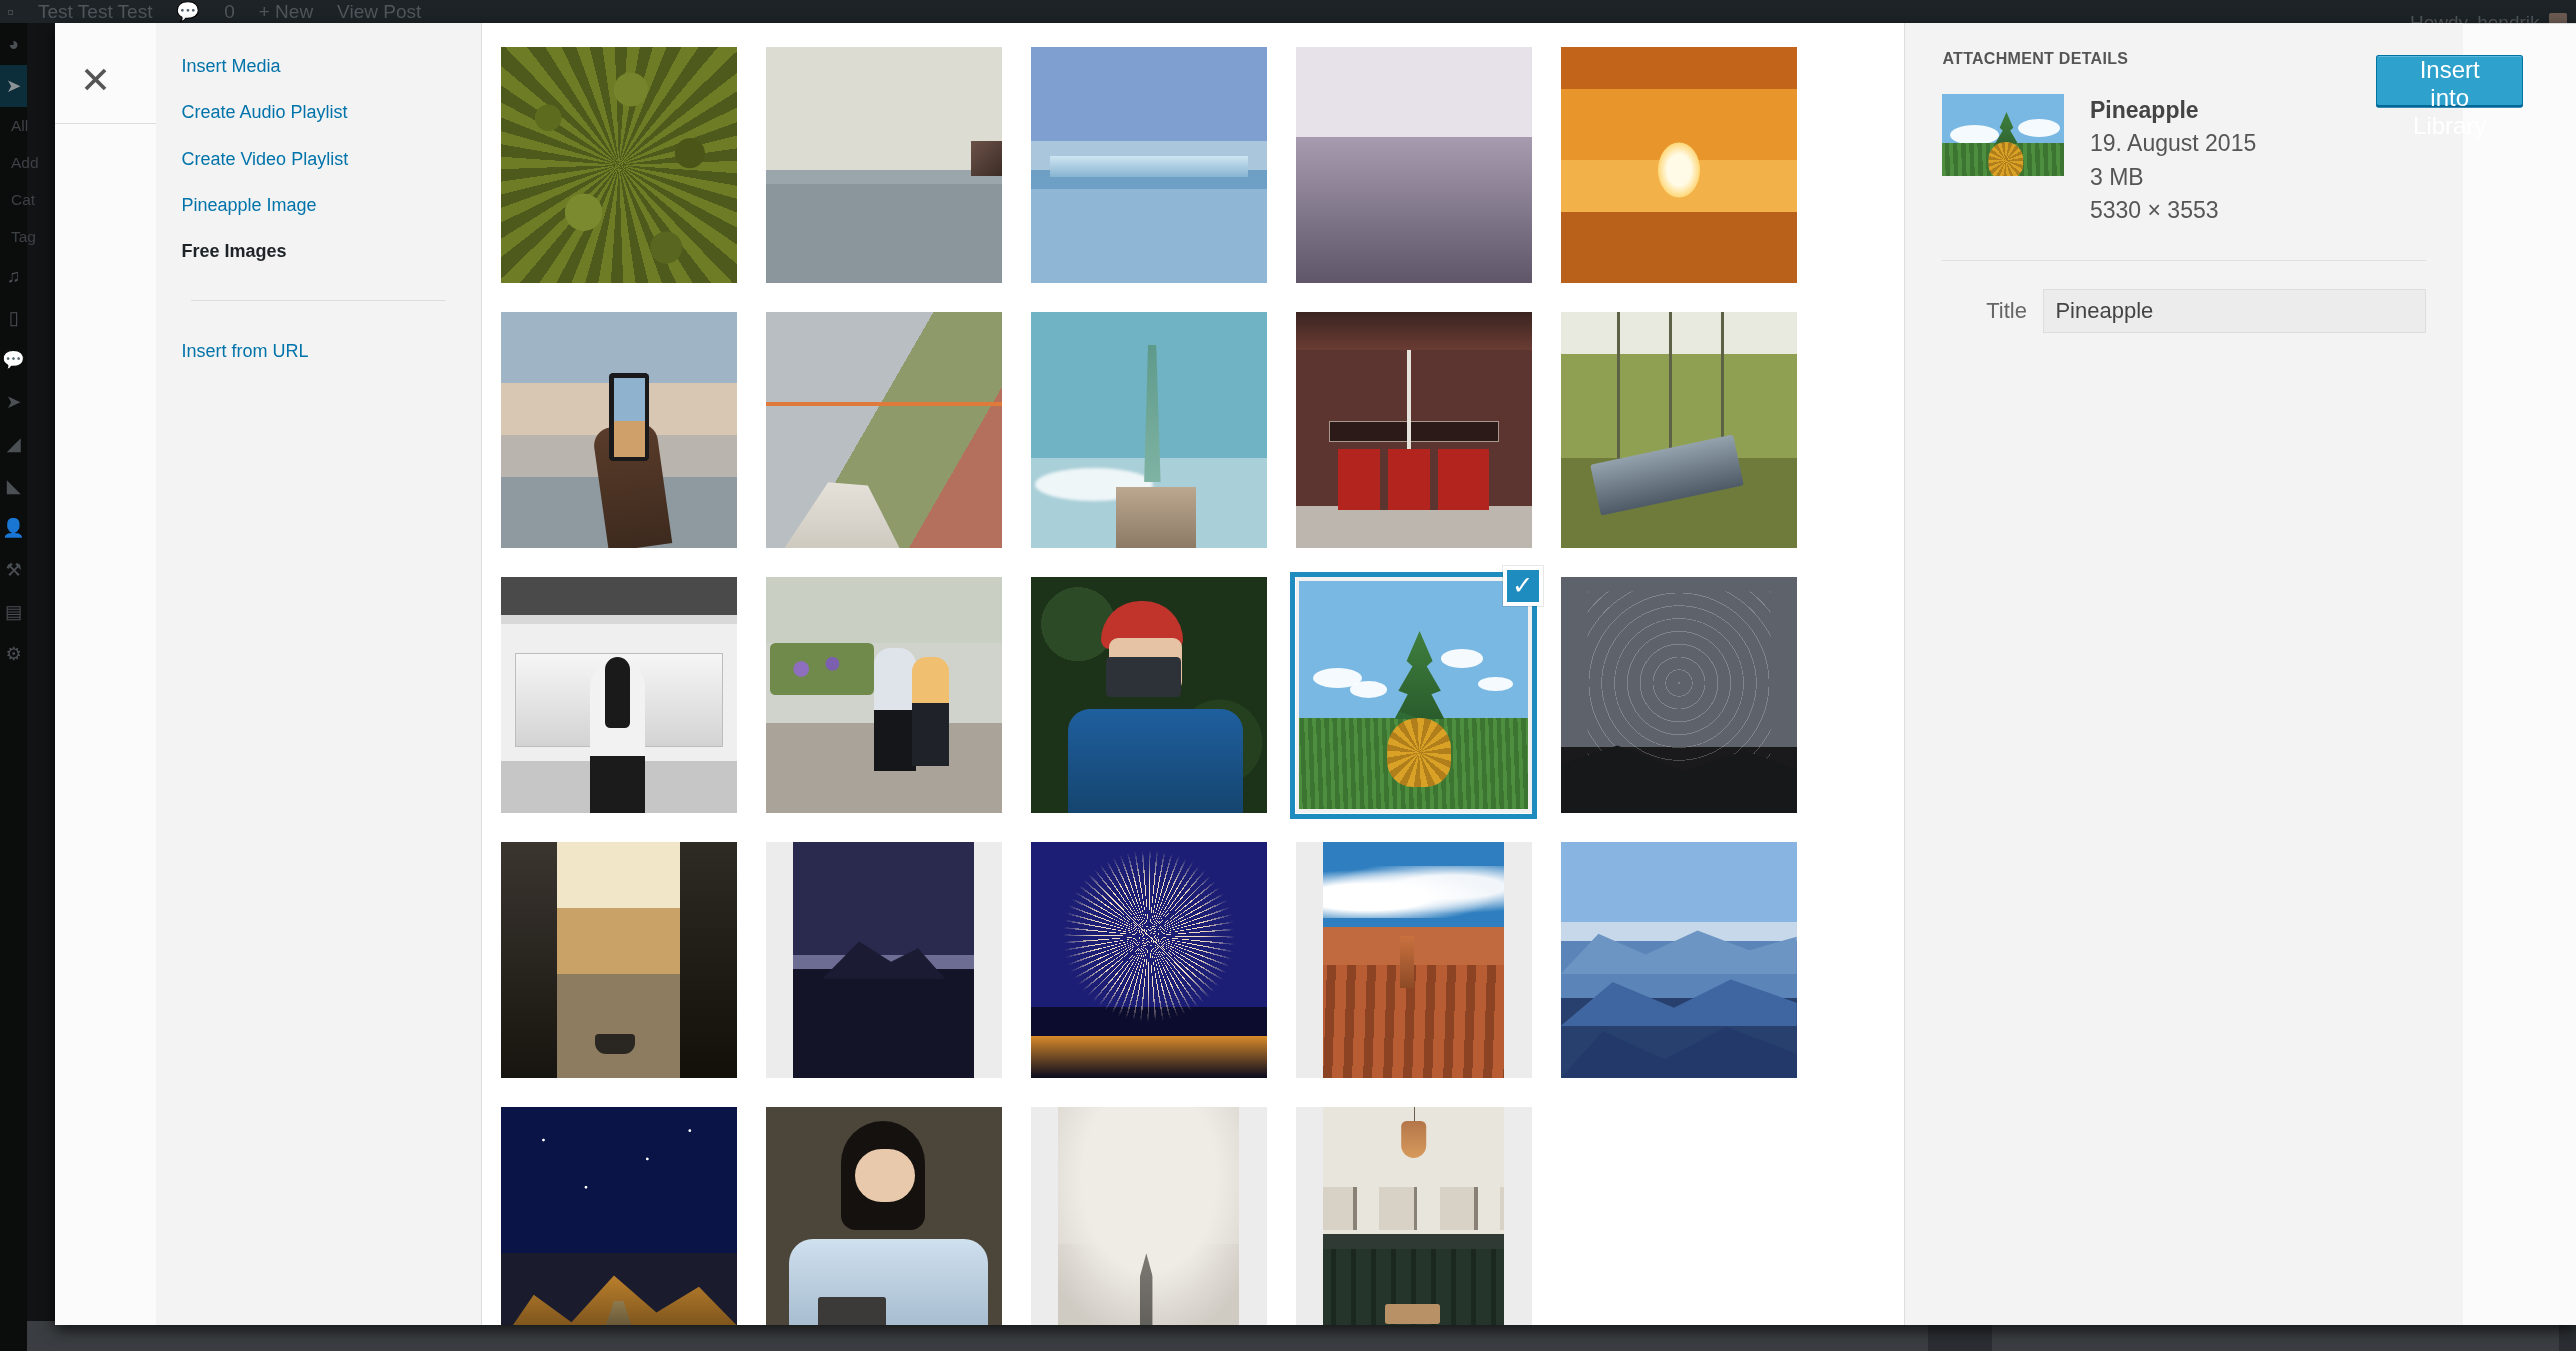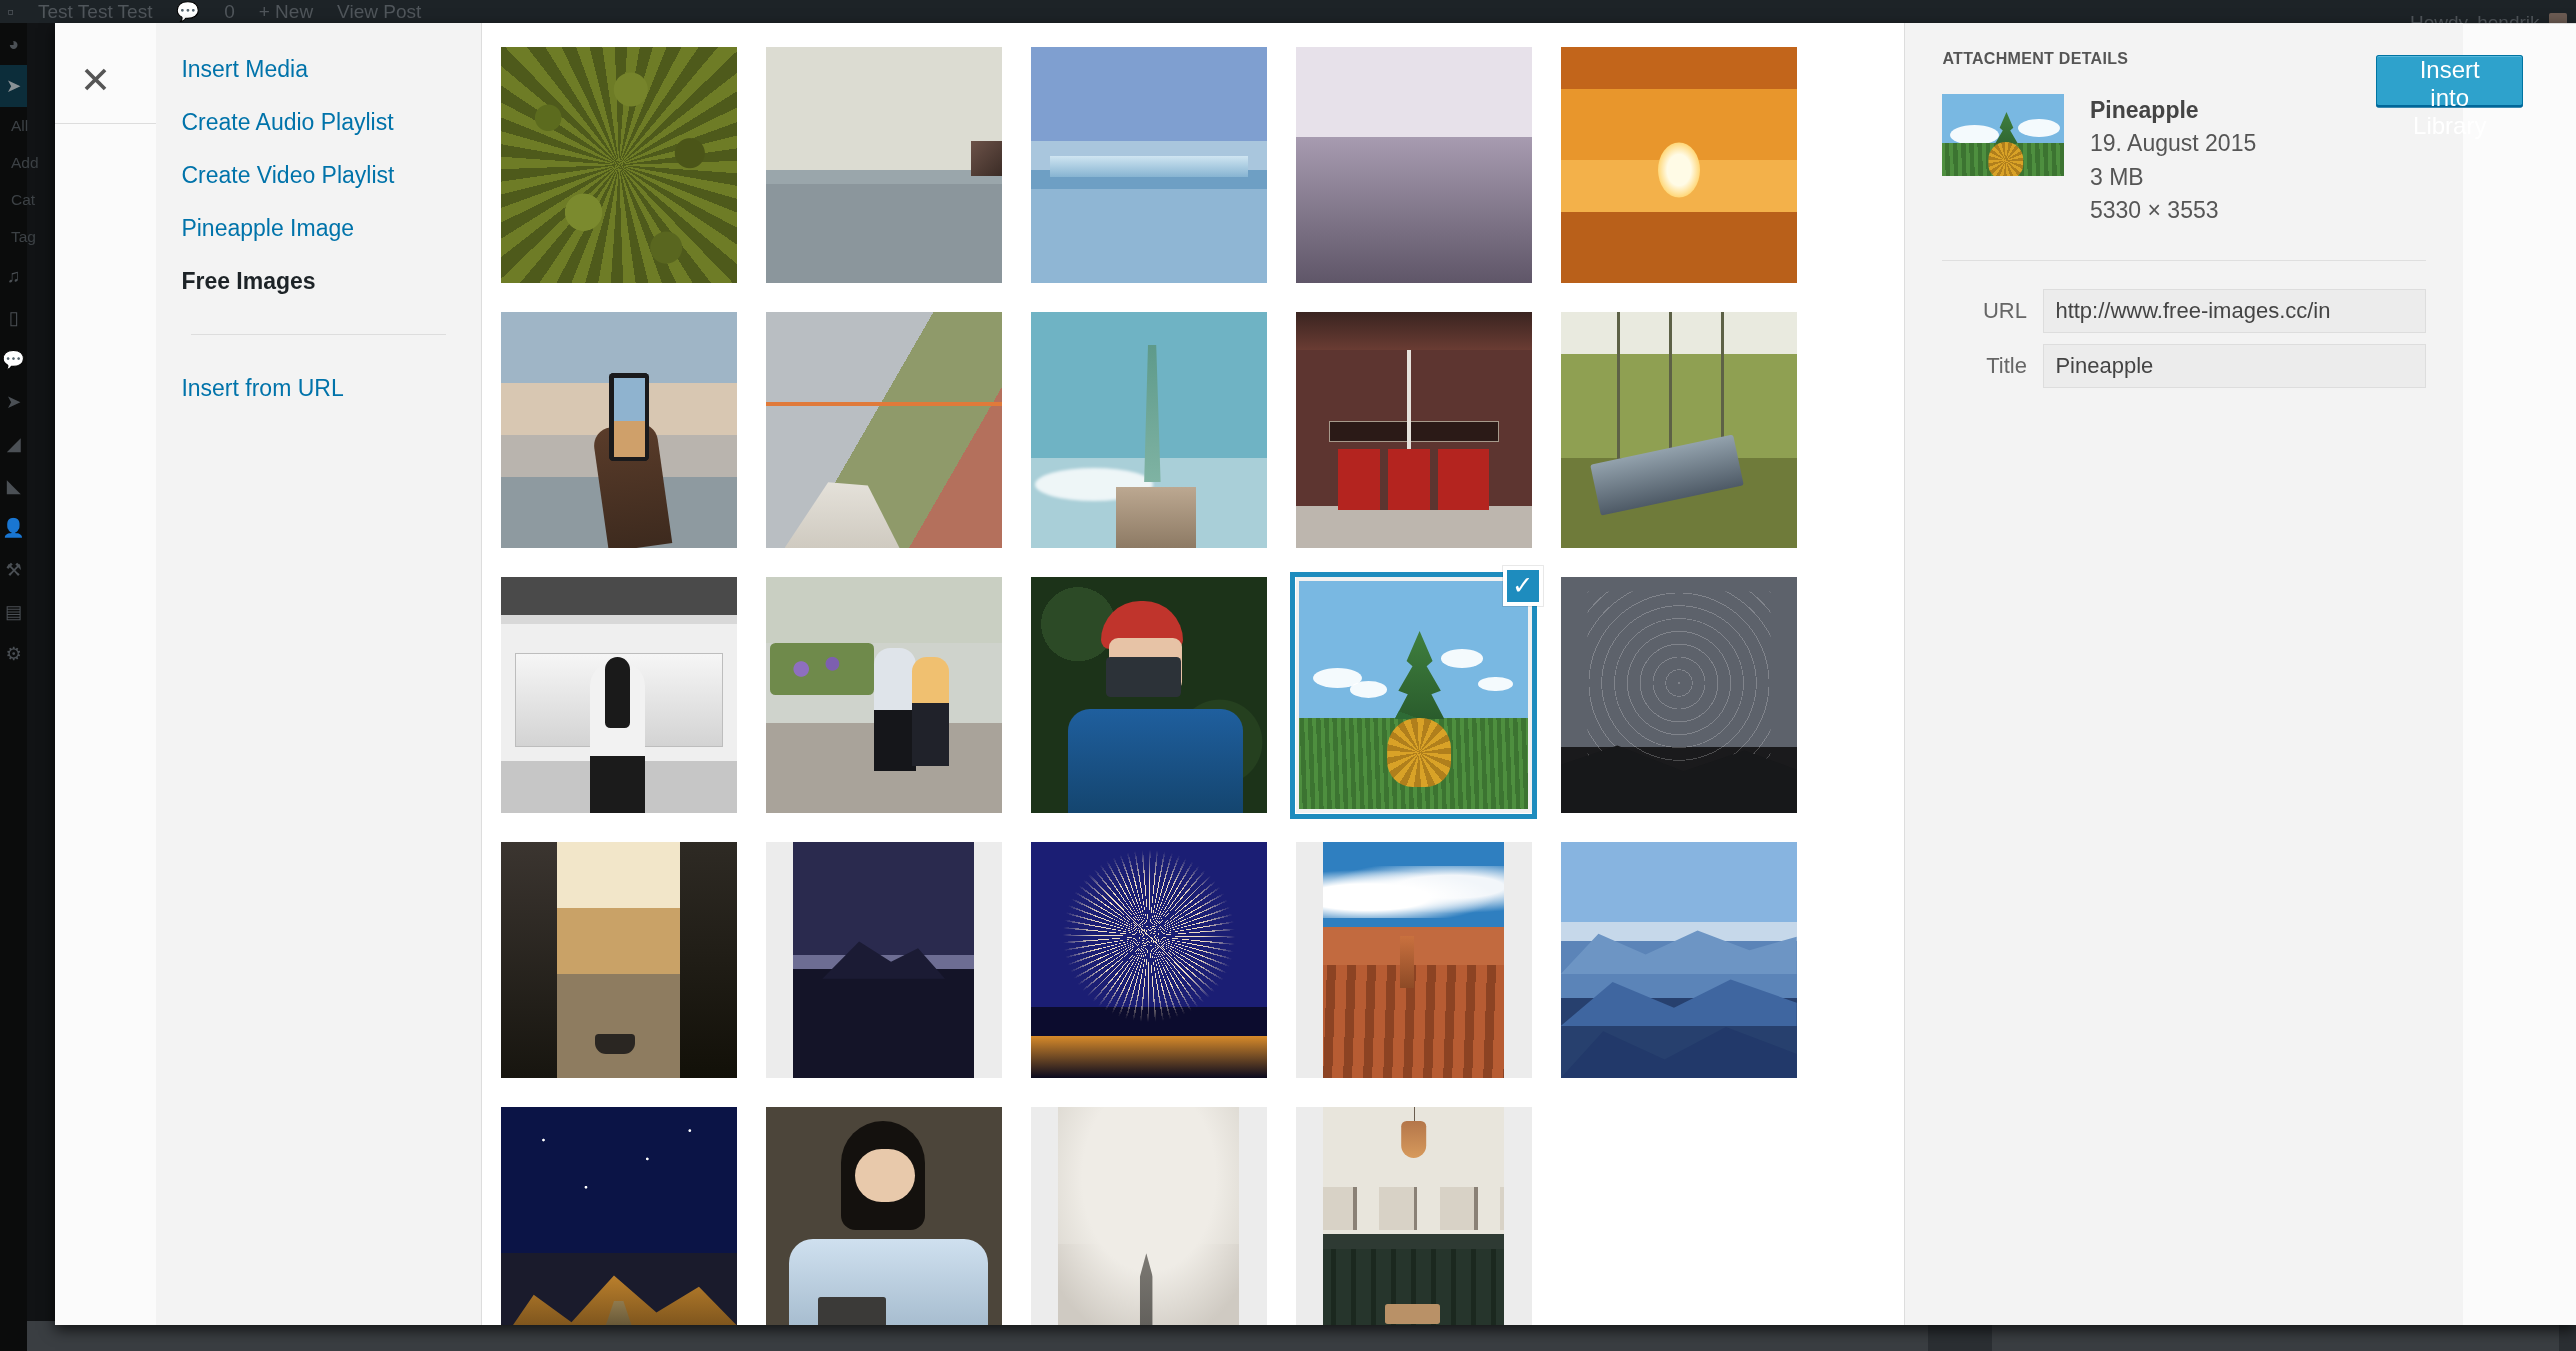--- a/index.html
+++ b/index.html
@@ -82,21 +82,21 @@
   
   #modal-body { flex: 1 1 auto; display: flex; min-height: 0; position: relative; }
 
   
   #modal-menu {
     flex: 0 0 326px; background: #f3f3f3; border-right: 0.9px solid #ddd;
     padding: 20px 0 0 0;
   }
   #modal-menu .menu-item {
     display: block; padding: 11px 0 11px 25px;
-    font-size: 23px; color: #0073aa; cursor: pointer;
+    font-size: 18px; color: #0073aa; cursor: pointer;
     line-height: 1.35; text-decoration: none;
   }
   #modal-menu .menu-item.active { color: #1d2327; font-weight: 700; cursor: default; }
   #modal-menu .menu-sep {
     height: 0.9px; background: #dddddd; margin: 25.6px 35px 27.4px 35px;
   }
 
   
   #attachments-wrap {
     flex: 1 1 auto; background: #fff; border-right: 0.9px solid #ddd;
@@ -733,24 +733,20 @@
         <div id="details-meta">
           <div class="fname">Pineapple</div>
           <div>19. August 2015</div>
           <div>3 MB</div>
           <div>5330 × 3553</div>
         </div>
       </div>
       <div id="details-sep"></div>
 
       <div class="field-row">
-        <label>URL</label>
-        <input type="text" value="http://www.free-images.cc/in" style="">
-      </div>
-      <div class="field-row">
         <label>Title</label>
         <input type="text" value="Pineapple" style="">
       </div>
     </aside>
 
   </div>
 
   <div id="modal-footer">
     <button id="insert-btn">Insert into Library</button>
   </div>

